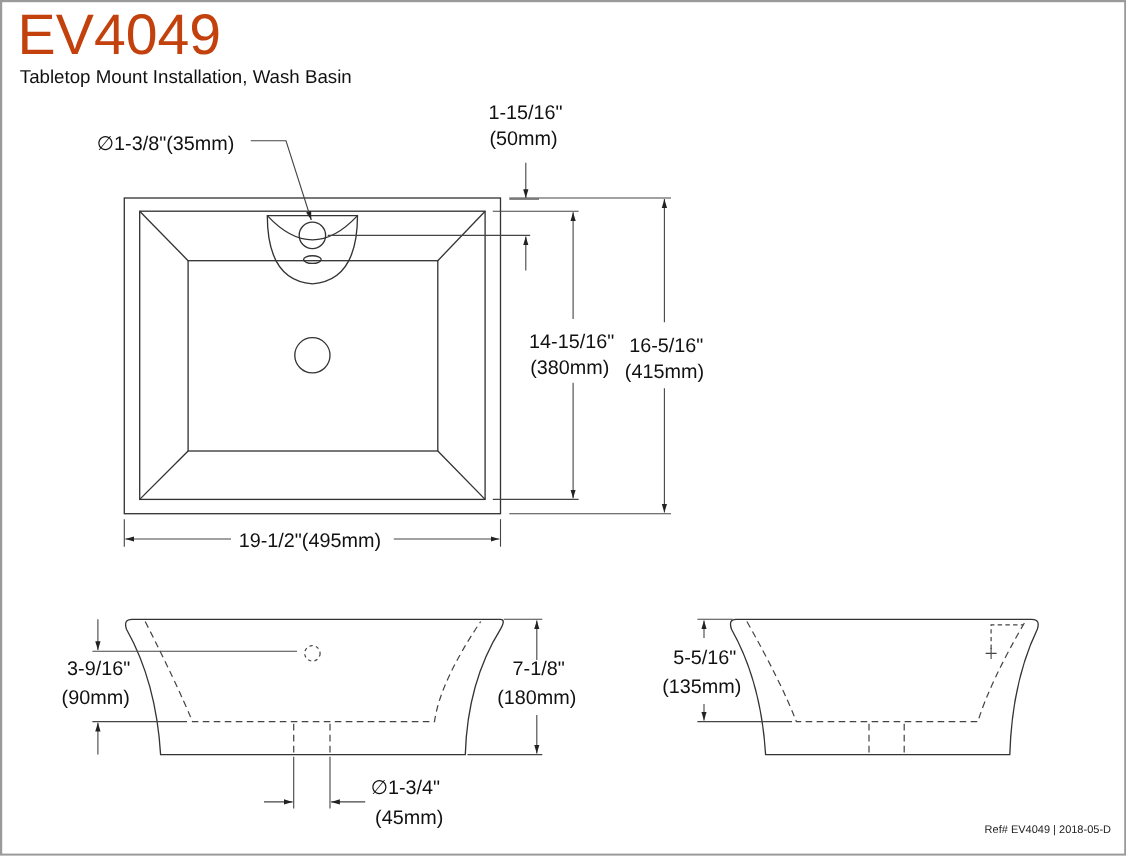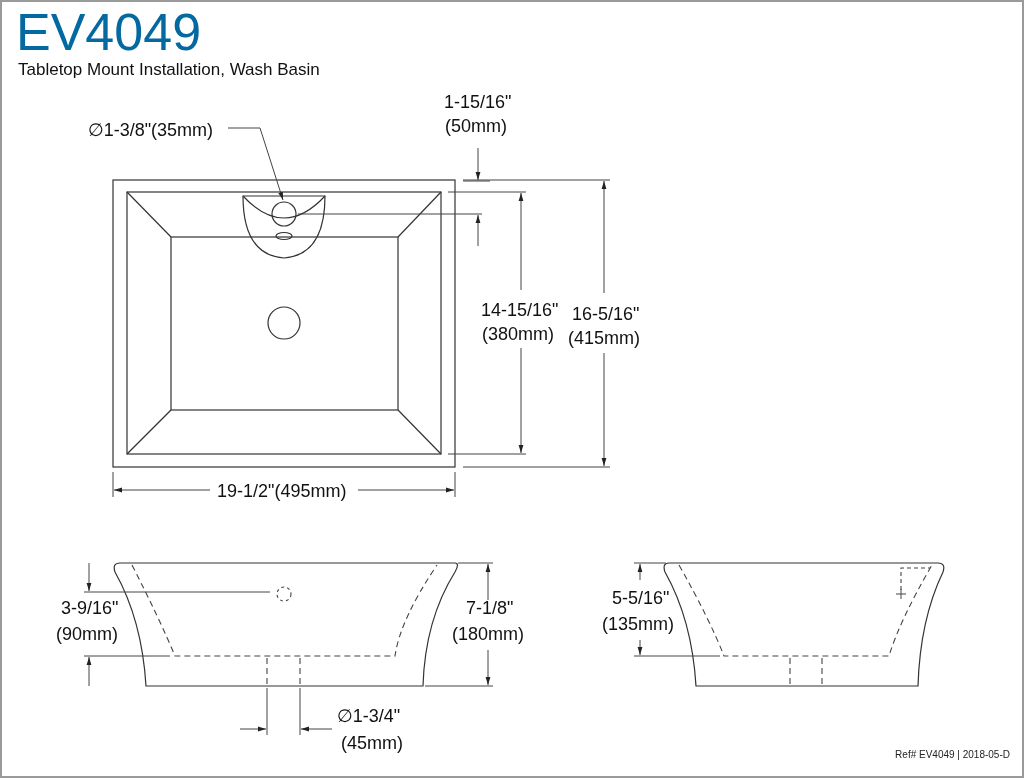--- a/index.html
+++ b/index.html
@@ -1,18 +1,18 @@
 <!DOCTYPE html>
 <html><head>
 <meta charset="utf-8">
 <style>
   html, body { margin: 0; padding: 0; background: #ffffff; }
   body { width: 1024px; height: 778px; overflow: hidden; position: relative; font-family: "Liberation Sans", sans-serif; }
   .frame { position: absolute; left: 0; top: 0; width: 1020px; height: 774px; border: 2px solid #9a9a9a; box-sizing: content-box; }
-  .title { position: absolute; left: 16px; top: 4px; font-size: 52px; line-height: 56px; color: #0369a1; letter-spacing: 0px; }
+  .title { position: absolute; left: 16px; top: 4px; font-size: 52px; line-height: 56px; color: #c2410c; letter-spacing: 0px; }
   .subtitle { position: absolute; left: 18px; top: 60px; font-size: 17px; color: #111; }
   .ref { position: absolute; right: 14px; top: 749px; font-size: 10px; color: #222; }
   svg { position: absolute; left: 0; top: 0; }
   svg text { font-family: "Liberation Sans", sans-serif; font-size: 18px; fill: #111; }
   .ln { stroke: #333; stroke-width: 1.2; fill: none; }
   .thin { stroke: #444; stroke-width: 1; fill: none; }
   .dash { stroke: #444; stroke-width: 1.1; fill: none; stroke-dasharray: 6 4; }
 </style>
 </head>
 <body>

